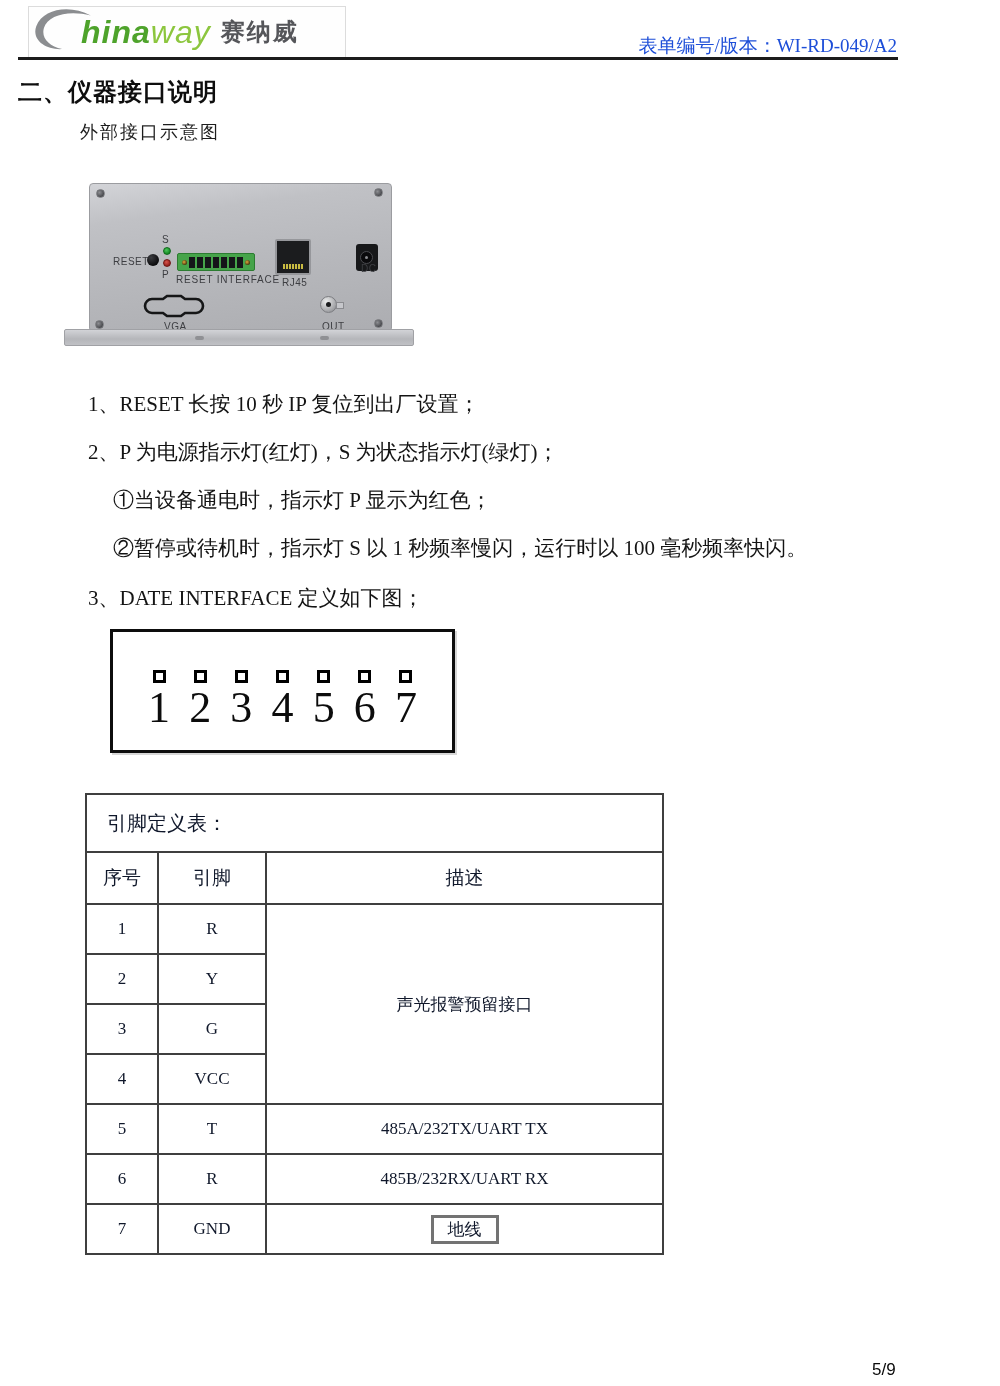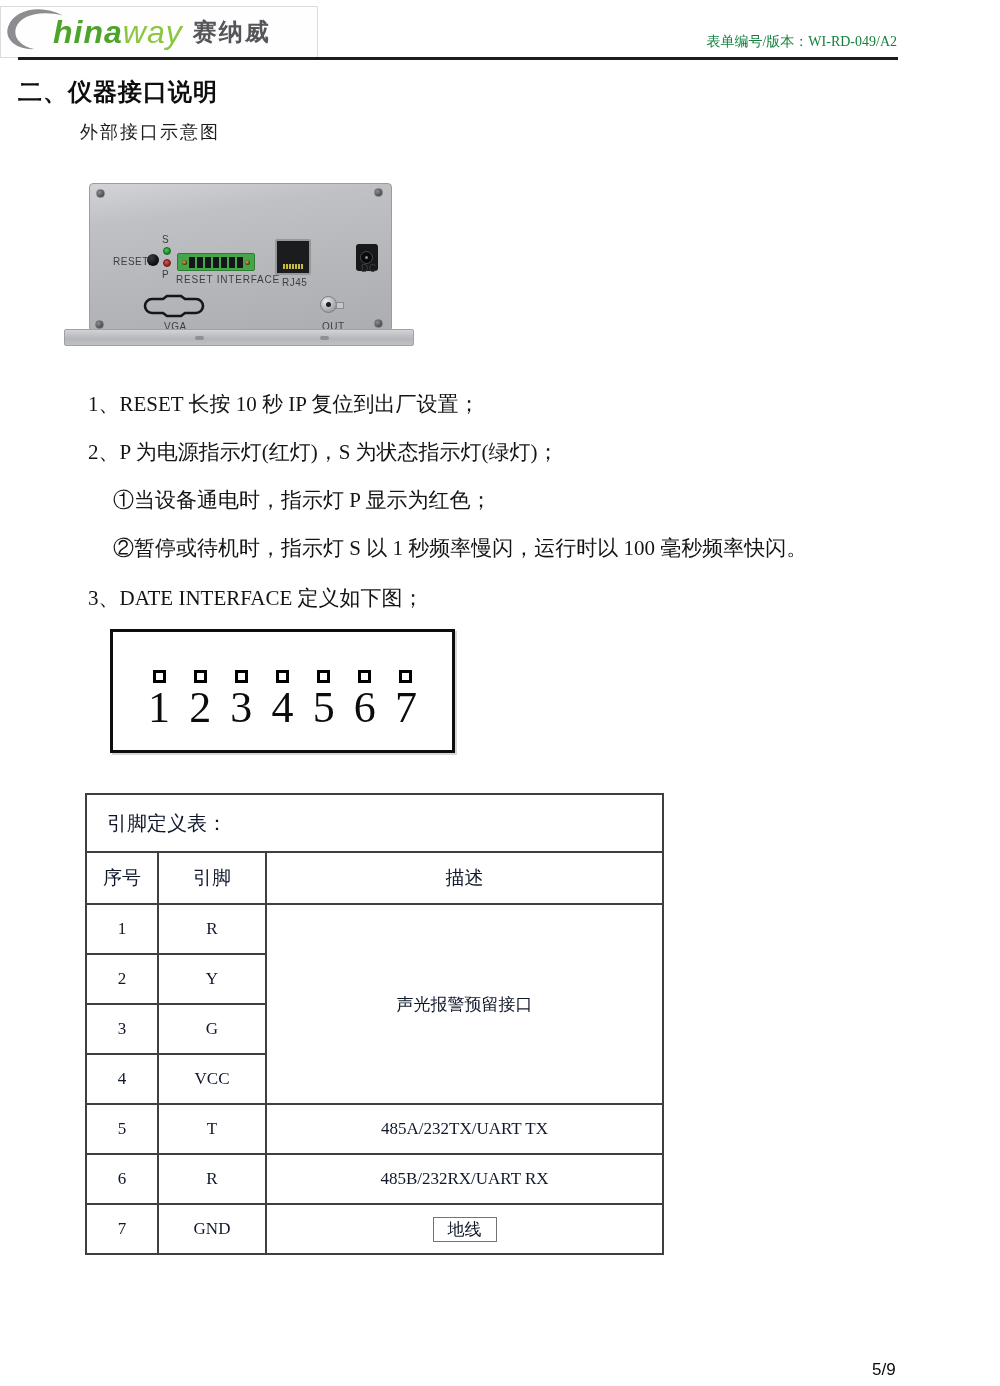--- a/index.html
+++ b/index.html
@@ -3,29 +3,29 @@
 <meta charset="utf-8">
 <style>
   html,body{margin:0;padding:0;}
   body{
     width:1000px;height:1386px;position:relative;background:#ffffff;
     font-family:"Liberation Serif","DejaVu Serif",serif;color:#161616;
     overflow:hidden;
   }
   
   .logo-box{
-    position:absolute;left:0;top:6px;width:318px;height:52px;
+    position:absolute;left:28px;top:6px;width:318px;height:52px;
     border:1px solid #dcdcdc;background:#fefefe;
     display:flex;align-items:center;padding-left:4px;box-sizing:border-box;
   }
   .swoosh{width:62px;height:44px;margin-top:-6px;flex:0 0 auto;}
   .logo-hina{font-family:"Liberation Sans","DejaVu Sans",sans-serif;font-style:italic;font-weight:bold;font-size:32px;color:#4ea32b;margin-left:-14px;letter-spacing:1px;}
   .logo-way{font-family:"Liberation Sans","DejaVu Sans",sans-serif;font-style:italic;font-weight:400;font-size:32px;color:#8cc63e;letter-spacing:1px;}
   .logo-cn{font-family:"DejaVu Sans","Liberation Sans",sans-serif;font-weight:bold;font-size:24px;color:#55565a;margin-left:10px;letter-spacing:2px;}
-  .doc-code{position:absolute;top:33px;right:103px;font-size:14px;color:#15803d;}
+  .doc-code{position:absolute;top:33px;right:103px;font-size:19px;color:#1d4ed8;}
   .hrule{position:absolute;left:18px;top:57px;width:880px;height:3px;background:#1c1c1c;}
   
   .sec-title{position:absolute;left:18px;top:76px;font-family:"DejaVu Sans","Liberation Sans",sans-serif;font-weight:bold;font-size:24px;color:#0e0e0e;letter-spacing:1px;}
   .fig-caption{position:absolute;left:80px;top:120px;font-size:18px;color:#1d1d1d;letter-spacing:2px;}
   
   .device{position:absolute;left:78px;top:181px;width:324px;height:172px;}
   .panel{position:absolute;left:11px;top:2px;width:303px;height:149px;border-radius:4px;
     background:linear-gradient(172deg,#d3d4d8 0%,#c0c1c5 22%,#b7b8bc 55%,#acadb1 100%);
     border:1px solid #9b9ca0;box-sizing:border-box;}
   .screw{position:absolute;width:9px;height:9px;border-radius:50%;
@@ -64,21 +64,21 @@
   .pin-row{display:flex;justify-content:space-between;padding:38px 34px 0 34px;}
   .pin{display:flex;flex-direction:column;align-items:center;width:24px;}
   .pin-sq{width:13px;height:13px;border:3px solid #000;box-sizing:border-box;background:#fff;}
   .pin-num{font-size:44px;line-height:46px;margin-top:2px;color:#0c0c0c;}
   
   .pin-table{position:absolute;left:85px;top:793px;border-collapse:collapse;table-layout:fixed;width:577px;}
   .pin-table td{border:2px solid #3f3f3f;text-align:center;vertical-align:middle;padding:0;font-size:17px;color:#0f172a;}
   .pin-table .t-title{height:56px;text-align:left;padding-left:20px;font-size:20px;}
   .pin-table .hdr td{height:50px;font-size:19px;}
   .pin-table .drow td{height:48px;}
-  .boxed{display:inline-block;border:1px solid #737373;padding:0 14px;}
+  .boxed{display:inline-block;border:3px solid #737373;padding:0 14px;}
   
   .page-num{position:absolute;left:872px;top:1360px;font-family:"Liberation Sans","DejaVu Sans",sans-serif;font-size:17px;color:#0a0a0a;}
 </style>
 </head>
 <body>
 
 <div class="logo-box">
   <svg class="swoosh" viewBox="0 0 64 46">
     <path d="M60,9 C38,-3 10,2 3,20 C-2,34 12,45 30,44 C16,41 8,32 11,22 C15,8 38,3 60,9 Z" fill="#8b8d90"></path>
   </svg>

